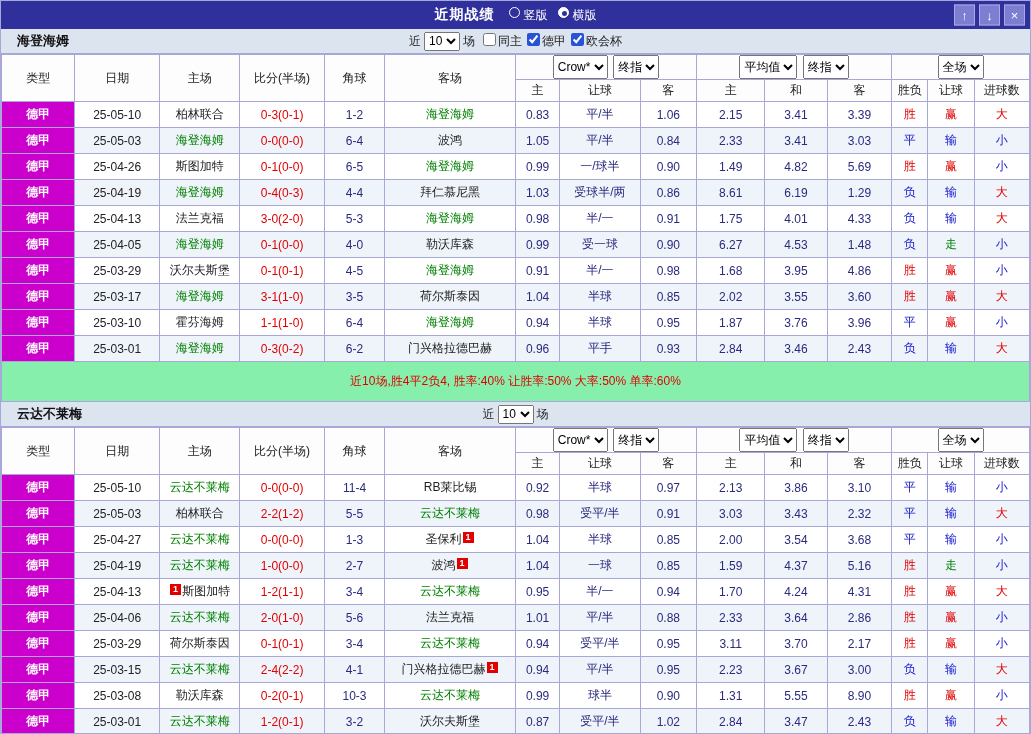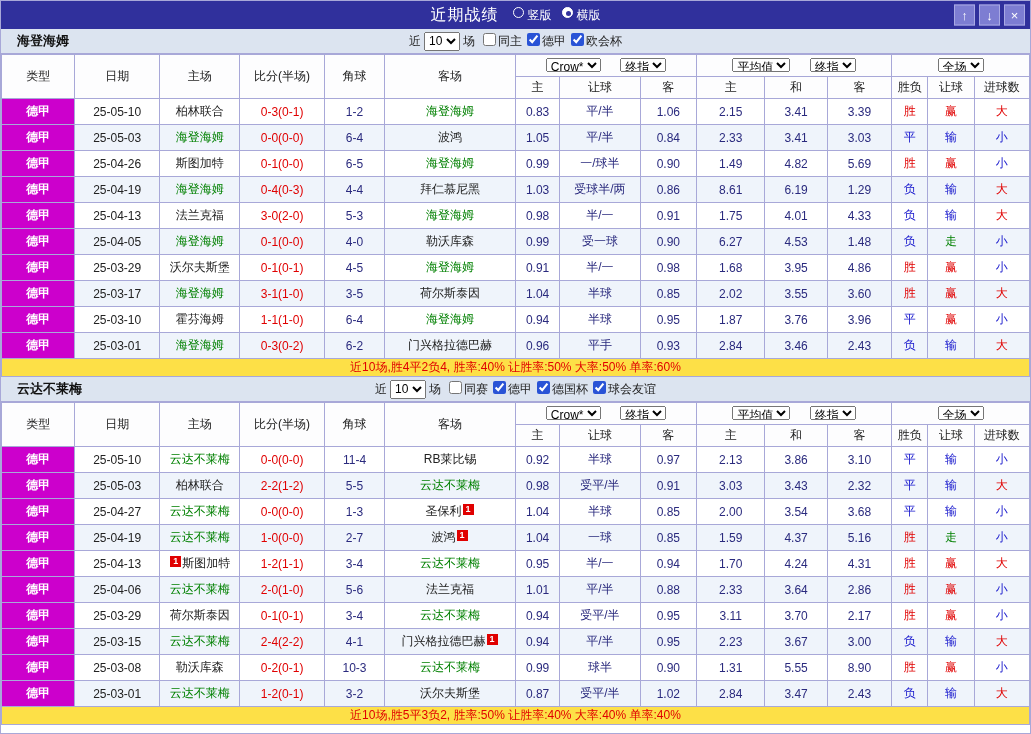--- a/index.html
+++ b/index.html
@@ -1,52 +1,52 @@
 <!DOCTYPE html>
 <html style="--titlebar-bg: #30309c; --section-bar-bg: #dce4f0; --grid: #a8a8d8; --league-bg: #cc00cc; --row-alt-bg: #eff4fb; --team-green: #008000; --score-red: #e00000; --num-navy: #2a2a7e; --result-win: #e00000; --result-draw: #1414cc; --result-loss: #1414cc; --handicap-win: #e00000; --handicap-push: #008000; --handicap-loss: #1414cc; --goals-over: #e00000; --goals-under: #1414cc; --summary-red: #e00000; --badge-red: #e00000;"><head>
 <meta charset="utf-8">
 <style>
 *{box-sizing:border-box;margin:0;padding:0}
 body{width:1031px;height:734px;font-family:"Liberation Sans","DejaVu Sans",sans-serif;font-size:12px;color:#222;background:#fff}
 .panel{width:100%;height:100%;border:1px solid var(--grid,#8a8ac8);overflow:hidden;display:flex;flex-direction:column;background:#fff}
 .titlebar{flex:0 0 28px;background:var(--titlebar-bg,#30309c);position:relative;display:flex;align-items:center;justify-content:center;color:#fff}
 .titlebar-center{display:flex;align-items:center;gap:14px}
-.title{font-size:16px;font-weight:normal;letter-spacing:1px}
+.title{font-size:14px;font-weight:bold;letter-spacing:1px}
 .view-option{display:inline-flex;align-items:flex-start;gap:4px;cursor:pointer;font-size:12px}
 .radio{width:11px;height:11px;border:1px solid #fff;border-radius:50%;position:relative;display:inline-block}
 .radio.checked{background:#fff}
 .radio.checked::after{content:"";position:absolute;left:3px;top:3px;width:5px;height:5px;border-radius:50%;background:var(--titlebar-bg,#30309c)}
 .win-buttons{position:absolute;right:5px;top:50%;transform:translateY(-50%);display:flex;gap:4px}
 .win-btn{width:21px;height:21px;border:1px solid #a9a9e4;background:#7d7dd2;color:#fff;font-size:13px;line-height:19px;text-align:center;cursor:pointer;padding:0;font-family:inherit}
 .section-bar{height:25px;background:var(--section-bar-bg,#dce4f0);border-bottom:1px solid var(--grid,#a8a8d8);position:relative;display:flex;align-items:center;justify-content:center}
 .team-name{position:absolute;left:16px;font-size:13px;font-weight:bold;color:#111}
 .filter-bar{display:flex;align-items:center;gap:3px}
 .filter-bar select{height:19px;font-size:12px;font-family:inherit}
 .chk{display:inline-flex;align-items:flex-start;gap:2px;margin-left:5px;cursor:pointer}
 .chk input{width:13px;height:13px;accent-color:#2953d6;margin:0}
 table{width:100%;border-collapse:collapse;table-layout:fixed}
 th,td{border:1px solid var(--grid,#a8a8d8);text-align:center;white-space:nowrap;overflow:hidden;padding:0}
 thead th{height:22px;font-weight:normal;background:#fdfdfe;color:#222;font-size:12px}
-.selcell select{height:14px;font-size:12px;margin:0 8px;font-family:inherit}
+.selcell select{height:24px;font-size:12px;margin:0 1px;font-family:inherit}
 tbody td{height:26px}
 tbody tr.alt td{background:var(--row-alt-bg,#eff4fb)}
 td.league{background:var(--league-bg,#cc00cc) !important;color:#fff;font-weight:bold}
 .team{color:var(--team-green,#008000)}
 .opp{color:#222}
 td.score{color:var(--score-red,#e00000)}
 td.num{color:var(--num-navy,#2a2a7e)}
 td.r-win{color:var(--result-win,#e00000)}
 td.r-draw{color:var(--result-draw,#1414cc)}
 td.r-loss{color:var(--result-loss,#1414cc)}
 td.h-win{color:var(--handicap-win,#e00000)}
 td.h-push{color:var(--handicap-push,#008000)}
 td.h-loss{color:var(--handicap-loss,#1414cc)}
 td.g-over{color:var(--goals-over,#e00000)}
 td.g-under{color:var(--goals-under,#1414cc)}
-tfoot td.summary{height:18px;color:var(--summary-red,#e00000);background:#fde047}
+tfoot td.summary{height:40px;color:var(--summary-red,#e00000);background:#86efac}
 .badge{display:inline-block;min-width:11px;height:11px;line-height:11px;padding:0 1px;background:var(--badge-red,#e00000);color:#fff;font-size:9px;font-weight:bold;position:relative;top:-3px;margin:0 1px}
 </style>
 </head>
 <body>
 
 <div class="panel">
 
   <div class="titlebar">
     <div class="titlebar-center">
       <span class="title">近期战绩</span>
@@ -302,21 +302,20 @@
     </table>
   </div>
 
   <div class="section">
     <div class="section-bar">
       <span class="team-name">云达不莱梅</span>
       <div class="filter-bar">
         <span>近</span>
         <select><option>10</option></select>
         <span>场</span>
-        <span class="filter-checks"><label class="chk"><input type="checkbox" style="">同赛</label><label class="chk"><input type="checkbox" checked="" style="">德甲</label><label class="chk"><input type="checkbox" checked="" style="">德国杯</label><label class="chk"><input type="checkbox" checked="" style="">球会友谊</label></span>
       </div>
     </div>
     <table>
       <colgroup>
         <col style="width:73px">
           <col style="width:84px">
           <col style="width:80px">
           <col style="width:84px">
           <col style="width:60px">
           <col style="width:130px">

